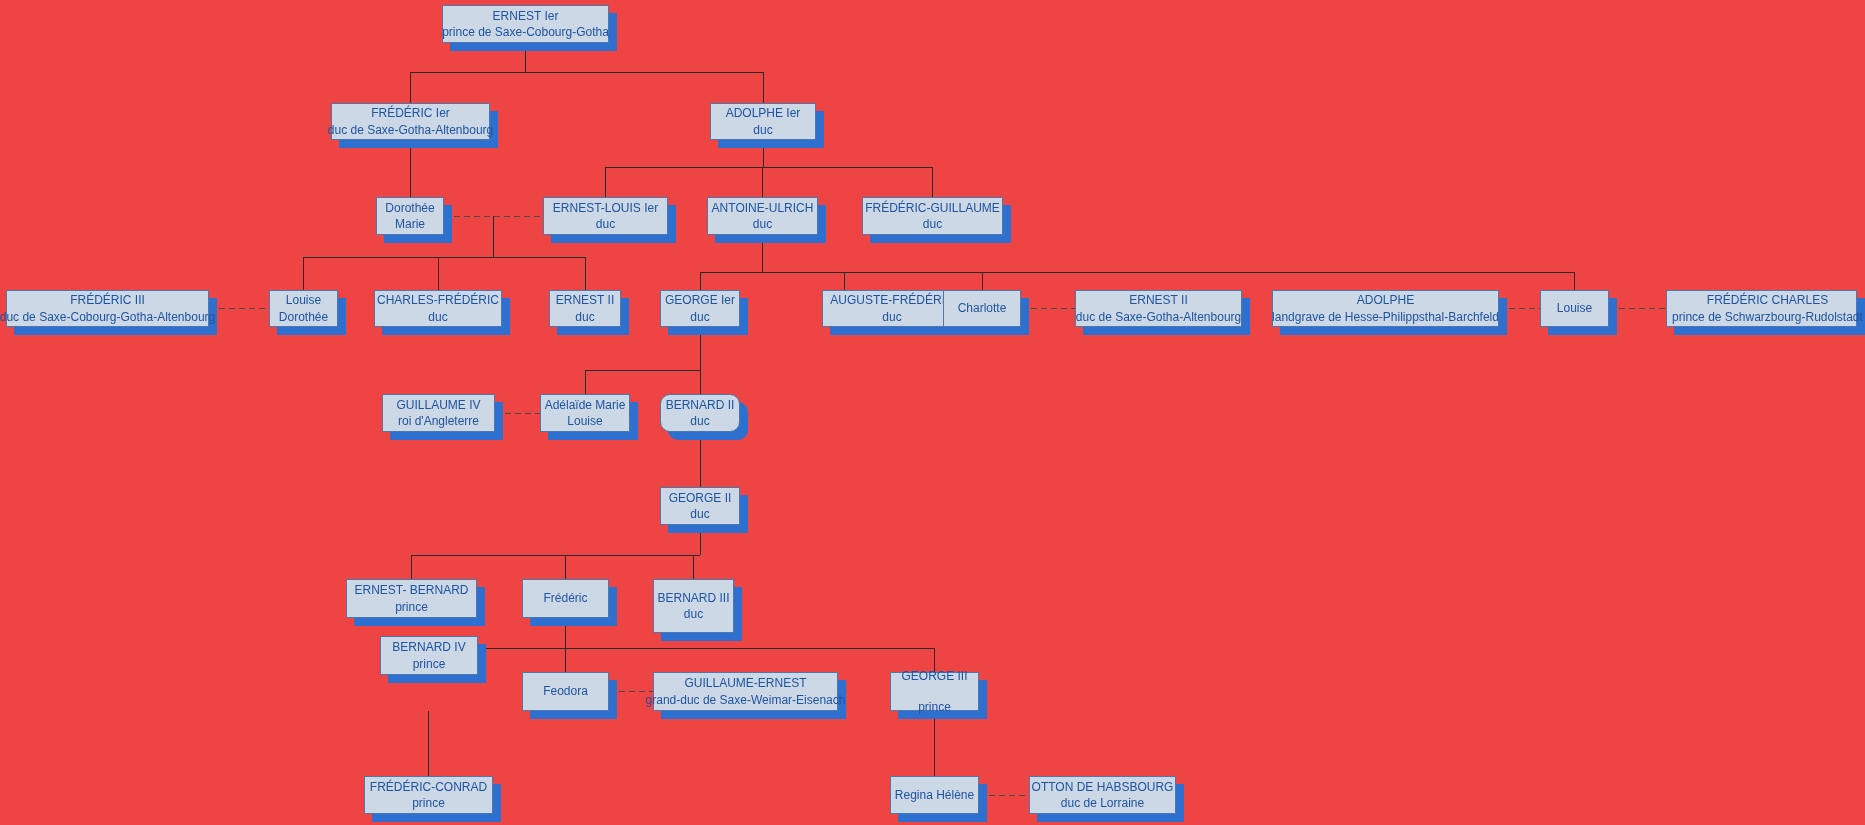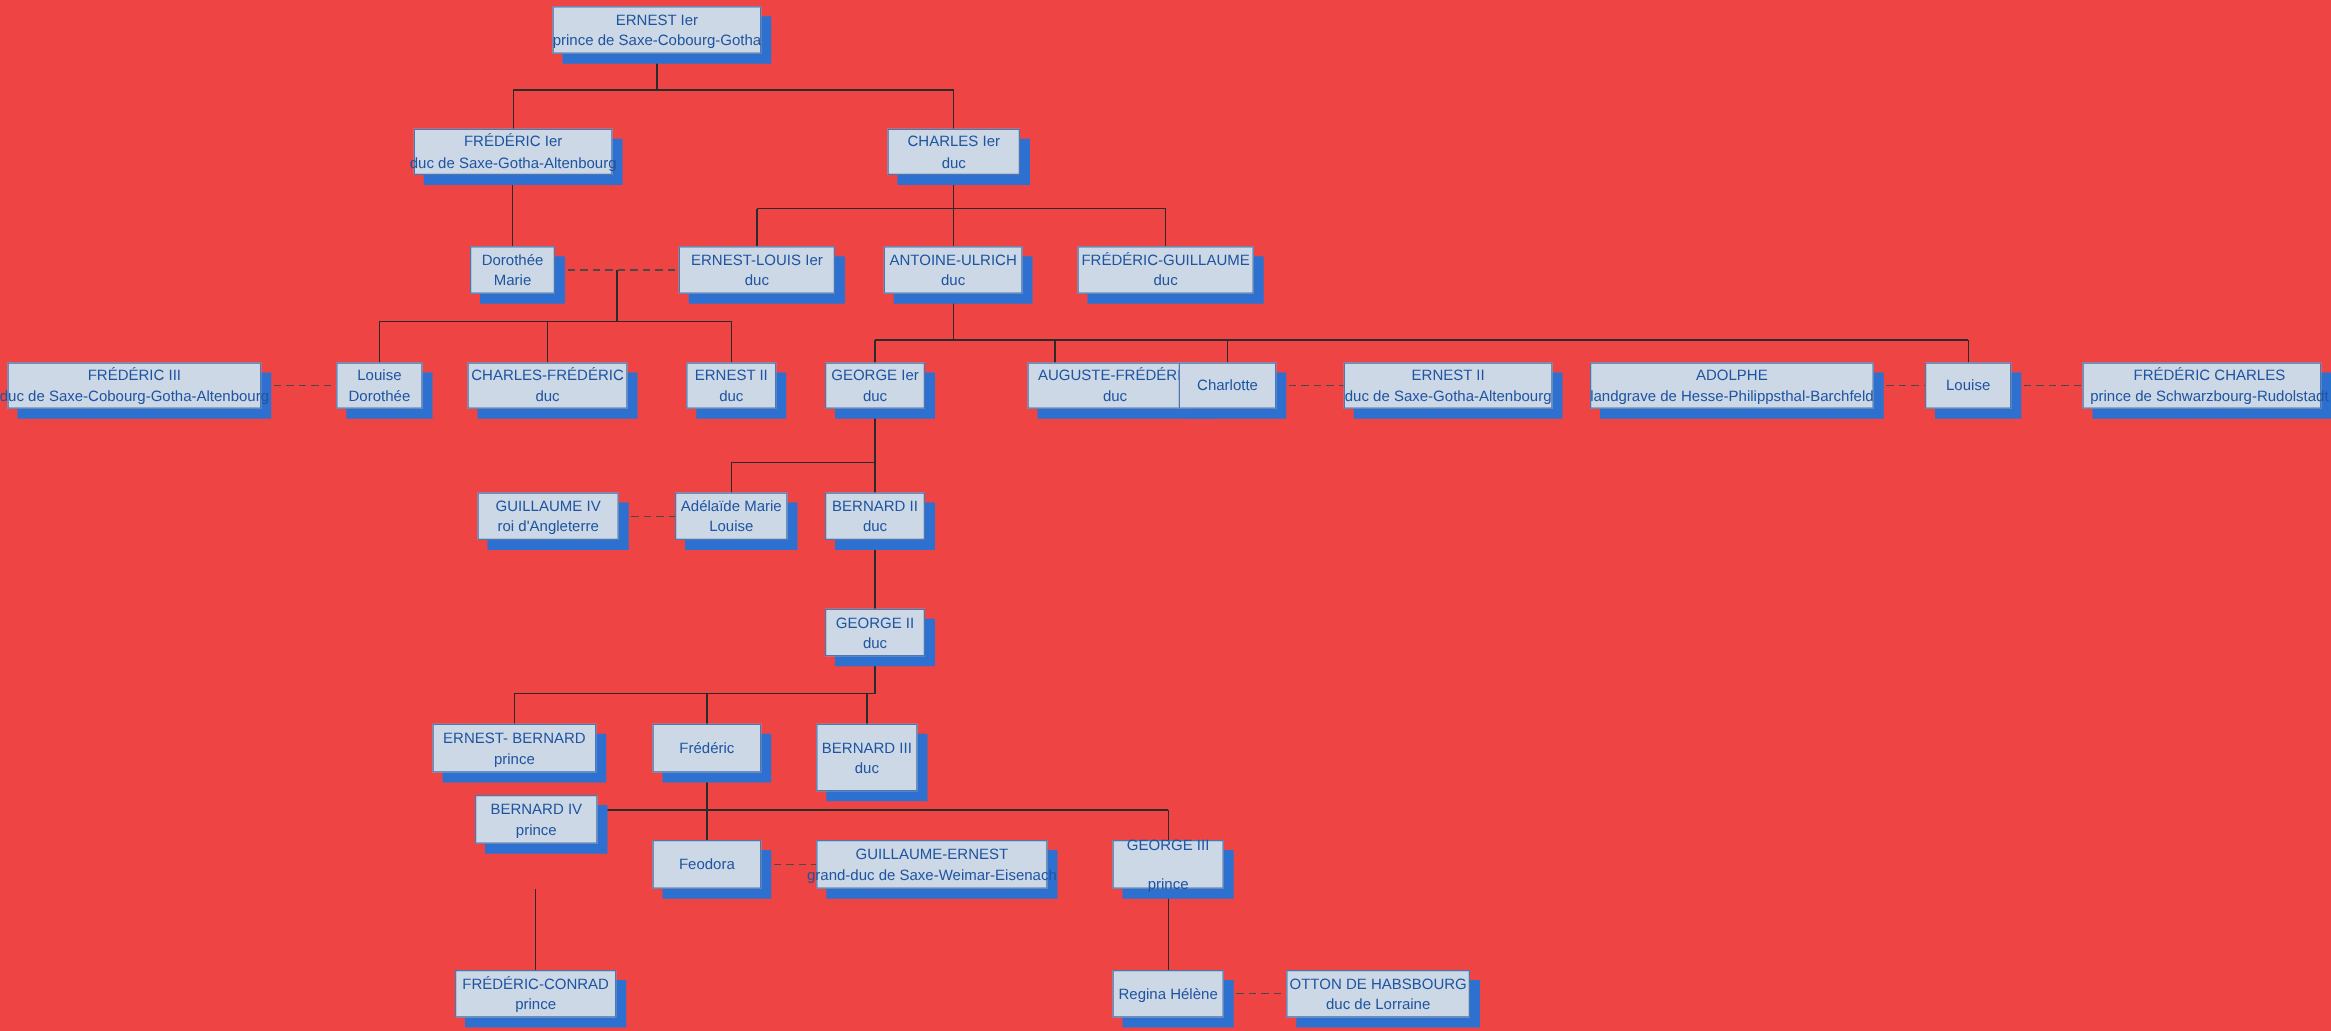--- a/index.html
+++ b/index.html
@@ -83,21 +83,21 @@
   <div>
       <div class="node" style="left: 442px; top: 5px; width: 167px; height: 38px;">
         <span>ERNEST Ier</span>
         <span>prince de Saxe-Cobourg-Gotha</span>
       </div>
       <div class="node" style="left: 331px; top: 103px; width: 159px; height: 37px;">
         <span>FRÉDÉRIC Ier</span>
         <span>duc de Saxe-Gotha-Altenbourg</span>
       </div>
       <div class="node" style="left: 710px; top: 103px; width: 106px; height: 37px;">
-        <span>CHARLES Ier</span>
+        <span>ADOLPHE Ier</span>
         <span>duc</span>
       </div>
       <div class="node" style="left: 376px; top: 197px; width: 68px; height: 38px;">
         <span>Dorothée</span>
         <span>Marie</span>
       </div>
       <div class="node" style="left: 543px; top: 197px; width: 125px; height: 38px;">
         <span>ERNEST-LOUIS Ier</span>
         <span>duc</span>
       </div>
@@ -152,21 +152,21 @@
         <span>prince de Schwarzbourg-Rudolstadt</span>
       </div>
       <div class="node" style="left: 382px; top: 394px; width: 113px; height: 38px;">
         <span>GUILLAUME IV</span>
         <span>roi d'Angleterre</span>
       </div>
       <div class="node" style="left: 540px; top: 394px; width: 90px; height: 38px;">
         <span>Adélaïde Marie</span>
         <span>Louise</span>
       </div>
-      <div class="node" style="left: 660px; top: 394px; width: 80px; height: 38px;">
+      <div class="node" style="left: 660px; top: 394px; width: 80px; height: 38px; border-radius: 10px;">
         <span>BERNARD II</span>
         <span>duc</span>
       </div>
       <div class="node" style="left: 660px; top: 487px; width: 80px; height: 38px;">
         <span>GEORGE II</span>
         <span>duc</span>
       </div>
       <div class="node" style="left: 346px; top: 579px; width: 131px; height: 39px;">
         <span>ERNEST- BERNARD</span>
         <span>prince</span>

